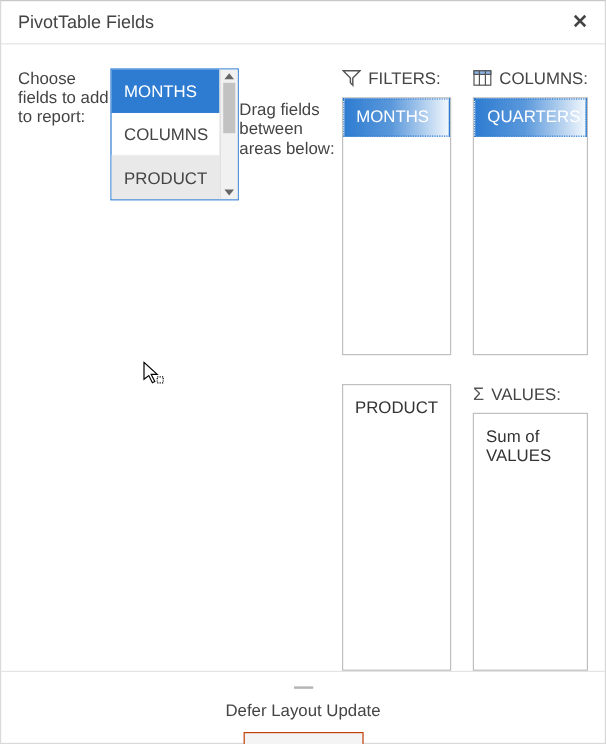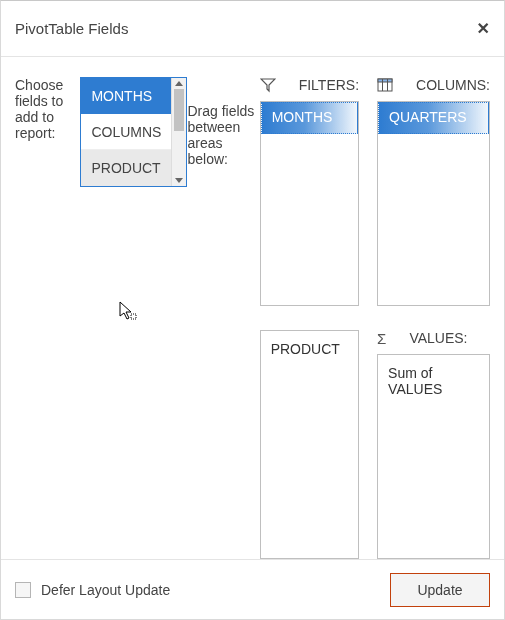--- a/index.html
+++ b/index.html
@@ -13,21 +13,21 @@
   }
   .panel {
     width: 505px; height: 620px;
     border: 1px solid #d9d9d9;
     border-top: 1px solid #c8c8c8;
     position: relative;
     display: flex;
     flex-direction: column;
   }
   .header {
-    height: 56px;
+    height: 36px;
     display: flex;
     align-items: center;
     padding: 0 14px;
     border-bottom: 1px solid #e4e4e4;
     color: #444;
     font-size: 15px;
   }
   .header .title { flex: 1; }
   .header .close {
     font-size: 16px;
@@ -107,21 +107,21 @@
     grid-template-rows: 1fr 1fr;
     gap: 24px 18px;
   }
   .area {
     display: flex;
     flex-direction: column;
   }
   .area-header {
     display: flex;
     align-items: center;
-    gap: 23px;
+    gap: 6px;
     margin-bottom: 8px;
     color: #444;
     font-size: 14px;
   }
   .area-box {
     border: 1px solid #bfbfbf;
     background: #fff;
     flex: 1;
     padding: 8px 10px;
     color: #333;
@@ -154,22 +154,23 @@
     top: 300px;
     width: 18px; height: 20px;
     pointer-events: none;
     z-index: 50;
   }
   .footer {
     height: 60px;
     border-top: 1px solid #e4e4e4;
     display: flex;
     align-items: center;
-    padding: 0 14px;
+    padding: 12px 14px;
     gap: 10px;
+    flex-direction: column;
   }
   .checkbox {
     width: 16px; height: 16px;
     border: 1px solid #b5b5b5;
     background: #f6f6f6;
   }
   .footer-label {
     flex: 1;
     color: #444;
     font-size: 14px;

